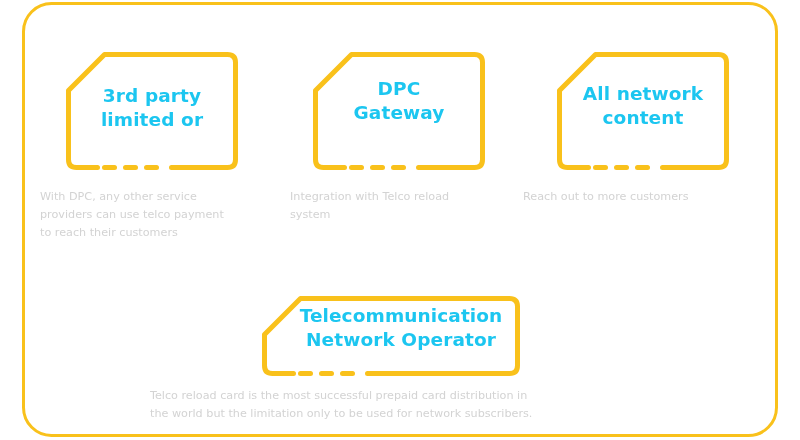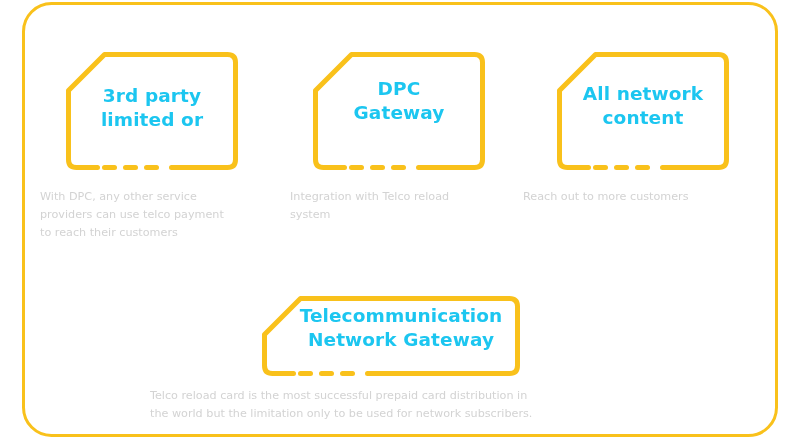--- a/index.html
+++ b/index.html
@@ -70,19 +70,19 @@
 
 <div class="card" style="left:262px; top:296px; width:258px; height:80px;">
   <svg width="258" height="80" class="sim">
       <path d="M 105.5 77.5 L 247.5 77.5 Q 255.5 77.5 255.5 69.5 L 255.5 10.5 Q 255.5 2.5 247.5 2.5 L 38.5 2.5 L 2.5 38.5 L 2.5 69.5 Q 2.5 77.5 10.5 77.5 L 31.5 77.5" fill="none" stroke="#F9C11B" stroke-width="5" stroke-linecap="round" stroke-linejoin="round"></path>
       <line x1="38.5" x2="48.5" y1="77.5" y2="77.5" stroke="#F9C11B" stroke-width="5" stroke-linecap="round"></line>
       <line x1="59.5" x2="69.5" y1="77.5" y2="77.5" stroke="#F9C11B" stroke-width="5" stroke-linecap="round"></line>
       <line x1="80.5" x2="90.5" y1="77.5" y2="77.5" stroke="#F9C11B" stroke-width="5" stroke-linecap="round"></line>
     </svg>
   <div class="card-title" style="top:0; height:68px; padding-left:20px; padding-bottom:4px; box-sizing:border-box;">
     <span>Telecommunication</span>
-    <span>Network Gateway</span>
+    <span>Network Operator</span>
   </div>
 </div>
 <div class="desc" style="left:150px; top:387px; width:500px;">
   <div>Telco reload card is the most successful prepaid card distribution in</div>
   <div>the world but the limitation only to be used for network subscribers.</div>
 </div>
 
 </body></html>

